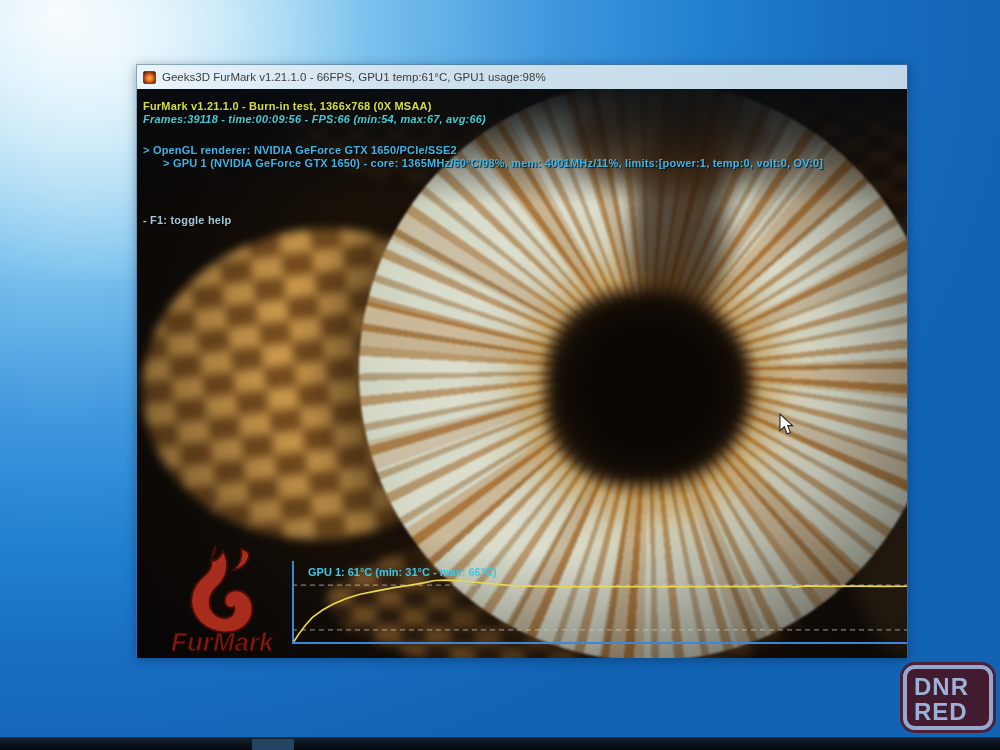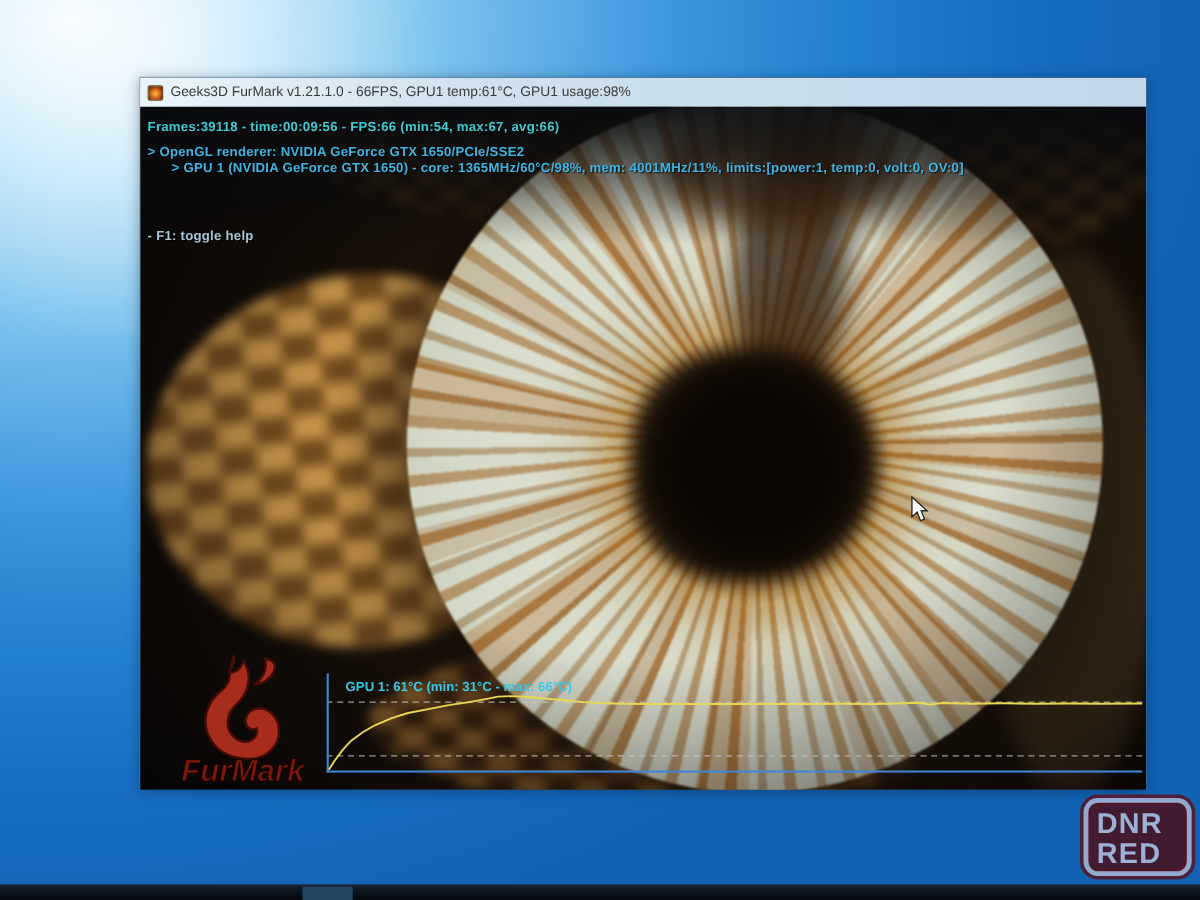--- a/index.html
+++ b/index.html
@@ -12,21 +12,21 @@
         #f2fafe 0%, #bfe6f8 14%, #7cc3ee 32%, #3f97dd 52%,
         #2280d0 68%, #176cc0 84%, #1263b4 100%);
   }
   .glare{
     position:absolute;left:-170px;top:-190px;width:560px;height:470px;
     background:radial-gradient(circle, rgba(255,255,255,.6) 0%, rgba(255,255,255,.25) 40%, rgba(255,255,255,0) 70%);
     z-index:1;pointer-events:none;
   }
   
   .window{
-    position:absolute;left:116px;top:64px;width:840px;height:594px;
+    position:absolute;left:136px;top:64px;width:772px;height:594px;
     z-index:2;border:1px solid rgba(70,100,130,.55);
     box-shadow:0 2px 10px rgba(0,20,50,.35);
   }
   .titlebar{
     position:relative;height:24px;display:flex;align-items:center;gap:6px;
     padding:0 6px;background:linear-gradient(90deg,#eaf4fb 0%,#cfe1ee 35%,#c2d8e8 100%);
     color:#3b3b3b;font-size:11.5px;white-space:nowrap;overflow:hidden;
   }
   .app-icon{
     width:13px;height:13px;flex:0 0 auto;border:1px solid #6b4a18;border-radius:2px;
@@ -78,21 +78,21 @@
   .vignette{
     position:absolute;inset:0;pointer-events:none;
     background:
       linear-gradient(180deg, rgba(8,11,15,.92) 0px, rgba(8,11,15,.6) 45px, rgba(0,0,0,0) 115px),
       radial-gradient(ellipse at 52% 46%, rgba(0,0,0,0) 46%, rgba(8,6,6,.45) 80%, rgba(4,3,4,.75) 100%);
   }
   
   .osd{position:absolute;left:6px;top:11px;font-size:11px;font-weight:bold;letter-spacing:.2px;
        line-height:13px;white-space:nowrap;text-shadow:1px 1px 1px rgba(0,0,0,.8);z-index:5;}
   .osd-line{margin:0;}
-  .osd-line.gap{margin-top:8px;}
+  .osd-line.gap{margin-top:18px;}
   
   .graph{position:absolute;left:155px;top:472px;width:680px;height:83px;z-index:4;}
   
   .fm-logo{position:absolute;left:26px;top:452px;width:150px;height:118px;z-index:3;opacity:.92;filter:blur(.6px);}
   
   .cursor{position:absolute;left:641px;top:324px;z-index:6;}
   
   .watermark{
     position:absolute;left:903px;top:665px;width:90px;height:65px;z-index:10;
     border:4px solid #94a9cf;border-radius:12px;background:rgba(72,18,30,.88);
@@ -132,21 +132,22 @@
 
       <div class="eye">
         <div class="pupil-streak"></div>
         <div class="brow-blotch"></div>
         <div class="pupil"></div>
       </div>
 
       <div class="vignette"></div>
 
       <div class="osd">
-        <div class="osd-line" style="color: rgb(65, 204, 212);">Frames:39118 - time:00:09:56 - FPS:66 (min:54, max:67, avg:66)</div>
+        <div class="osd-line" style="color: rgb(214, 223, 62);">FurMark v1.21.1.0 - Burn-in test, 1366x768 (0X MSAA)</div>
+        <div class="osd-line" style="color: rgb(65, 204, 212); font-style: italic;">Frames:39118 - time:00:09:56 - FPS:66 (min:54, max:67, avg:66)</div>
         <div class="osd-line gap" style="color: rgb(62, 181, 230);">&gt; OpenGL renderer: NVIDIA GeForce GTX 1650/PCIe/SSE2</div>
         <div class="osd-line" style="color: rgb(62, 181, 230); margin-left: 20px;">&gt; GPU 1 (NVIDIA GeForce GTX 1650) - core: 1365MHz/60°C/98%, mem: 4001MHz/11%, limits:[power:1, temp:0, volt:0, OV:0]</div>
         <div class="osd-line" style="color: rgb(166, 198, 218); margin-top: 44px;">- F1: toggle help</div>
       </div>
 
       <svg class="graph" viewBox="0 0 680 83">
         <line id="grid0" x1="0" x2="680" stroke-dasharray="5 4" stroke-width="1" y1="24.1" y2="24.1" stroke="#c8c8c8" stroke-opacity="0.75"></line>
         <line id="grid1" x1="0" x2="680" stroke-dasharray="5 4" stroke-width="1" y1="68.9" y2="68.9" stroke="#c8c8c8" stroke-opacity="0.75"></line>
         <line x1="1" y1="0" x2="1" y2="83" stroke-width="2" class="axis" stroke="#3f86d8"></line>
         <line x1="0" y1="82" x2="680" y2="82" stroke-width="2" class="axis" stroke="#3f86d8"></line>

